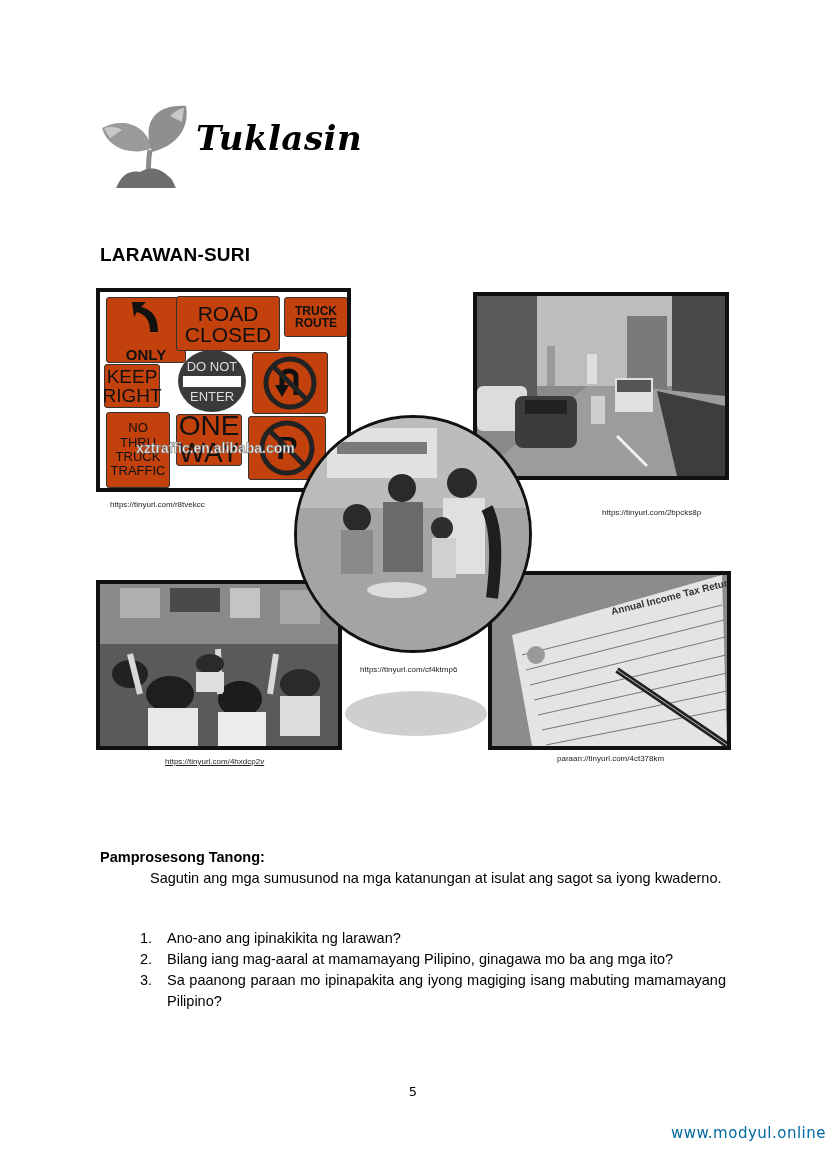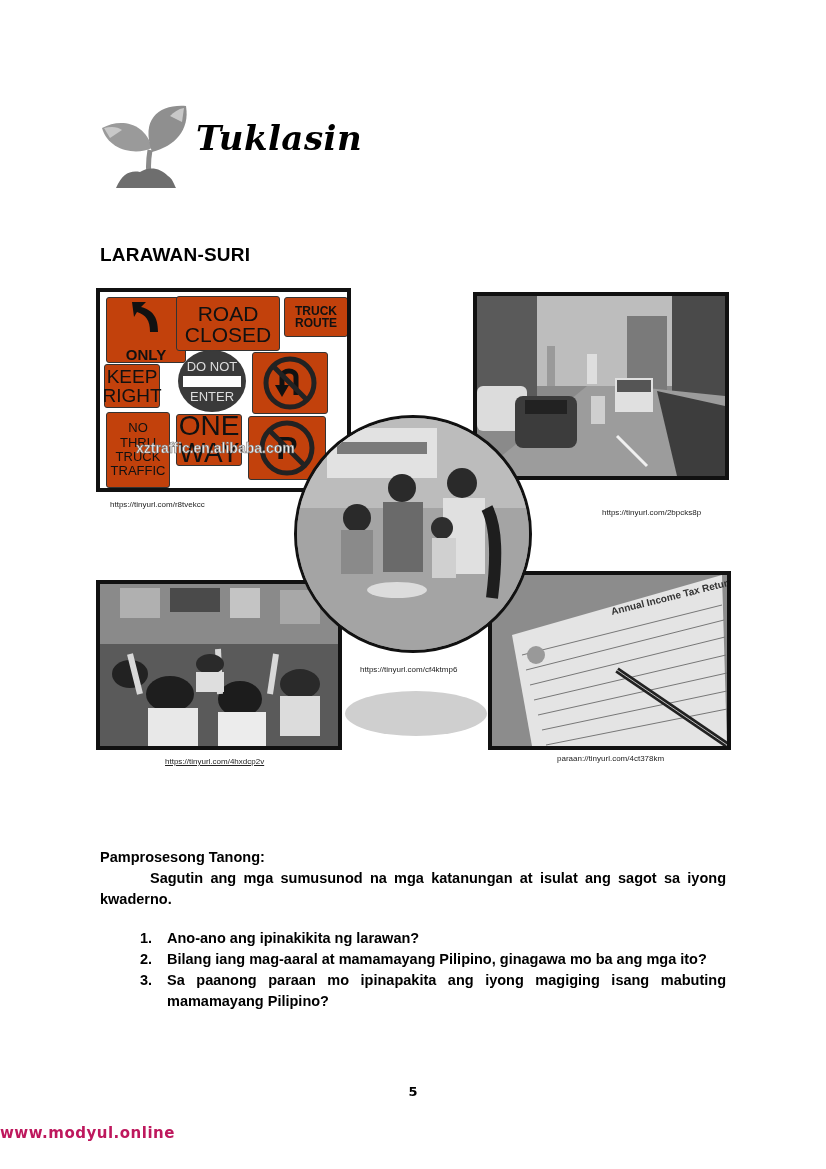--- a/index.html
+++ b/index.html
@@ -1,18 +1,18 @@
 <!DOCTYPE html>
 <html><head>
 <meta charset="utf-8">
 <style>
   html, body { margin:0; padding:0; }
   body { width:826px; height:1169px; background:#ffffff; position:relative; overflow:hidden;
          font-family:"Liberation Sans", sans-serif; color:#000; }
-  .abs { position:absolute;font-weight:bold; }
+  .abs { position:absolute; }
 
   
   #sprout { left:100px; top:100px; width:90px; height:92px; }
   #title { left:196px; top:118px; font-family:"DejaVu Serif", serif; font-weight:bold; font-style:italic;
            font-size:34px; letter-spacing:0.5px; }
   #section-heading { left:100px; top:244px; font-weight:bold; font-size:19px; letter-spacing:0.2px; }
 
   
   .frame { position:absolute; border:4px solid #111; box-sizing:border-box; background:#bdbdbd; overflow:hidden; }
   .caption { position:absolute; font-size:8px; color:#222; white-space:nowrap; }
@@ -36,22 +36,22 @@
             box-sizing:border-box; overflow:hidden; background:#9a9a9a; z-index:5; }
   #shadow-ellipse { left:345px; top:691px; width:142px; height:45px; border-radius:50%; background:#cfcfcf; z-index:4; }
 
   
   #q-heading { left:100px; top:849px; font-weight:bold; font-size:14.5px; }
   #instruction { left:100px; top:868px; width:626px; font-size:14.5px; line-height:21px; text-align:justify; text-indent:50px; }
   #questions { left:140px; top:928px; width:586px; margin:0; padding:0; list-style:none; font-size:14.5px; line-height:21px; }
   #questions li { position:relative; padding-left:27px; text-align:justify; }
   #questions .num { position:absolute; left:0; top:0; }
   #page-number { left:0; width:826px; top:1084px; text-align:center; font-family:"DejaVu Sans", sans-serif; font-size:13px; }
-  #watermark { left:0; width:826px; top:1124px; text-align:left; font-family:"DejaVu Sans", sans-serif; font-size:15px;
-               color:#be185d; letter-spacing:0.5px; }
+  #watermark { left:0; width:826px; top:1124px; text-align:right; font-family:"DejaVu Sans", sans-serif; font-size:15px;
+               color:#0369a1; letter-spacing:0.5px; }
 </style>
 </head>
 <body>
 
 <div id="sprout" class="abs">
   <svg width="90" height="92" viewBox="0 0 90 92">
     <path d="M2 28 C20 18 45 22 52 48 C35 56 8 50 2 28 Z" fill="#9a9a9a"></path>
     <path d="M4 28 C12 26 18 27 22 30 L10 38 Z" fill="#c8c8c8"></path>
     <path d="M86 6 C60 4 40 18 52 52 C75 46 90 30 86 6 Z" fill="#8f8f8f"></path>
     <path d="M84 8 C78 9 74 12 70 16 L82 22 Z" fill="#c8c8c8"></path>

